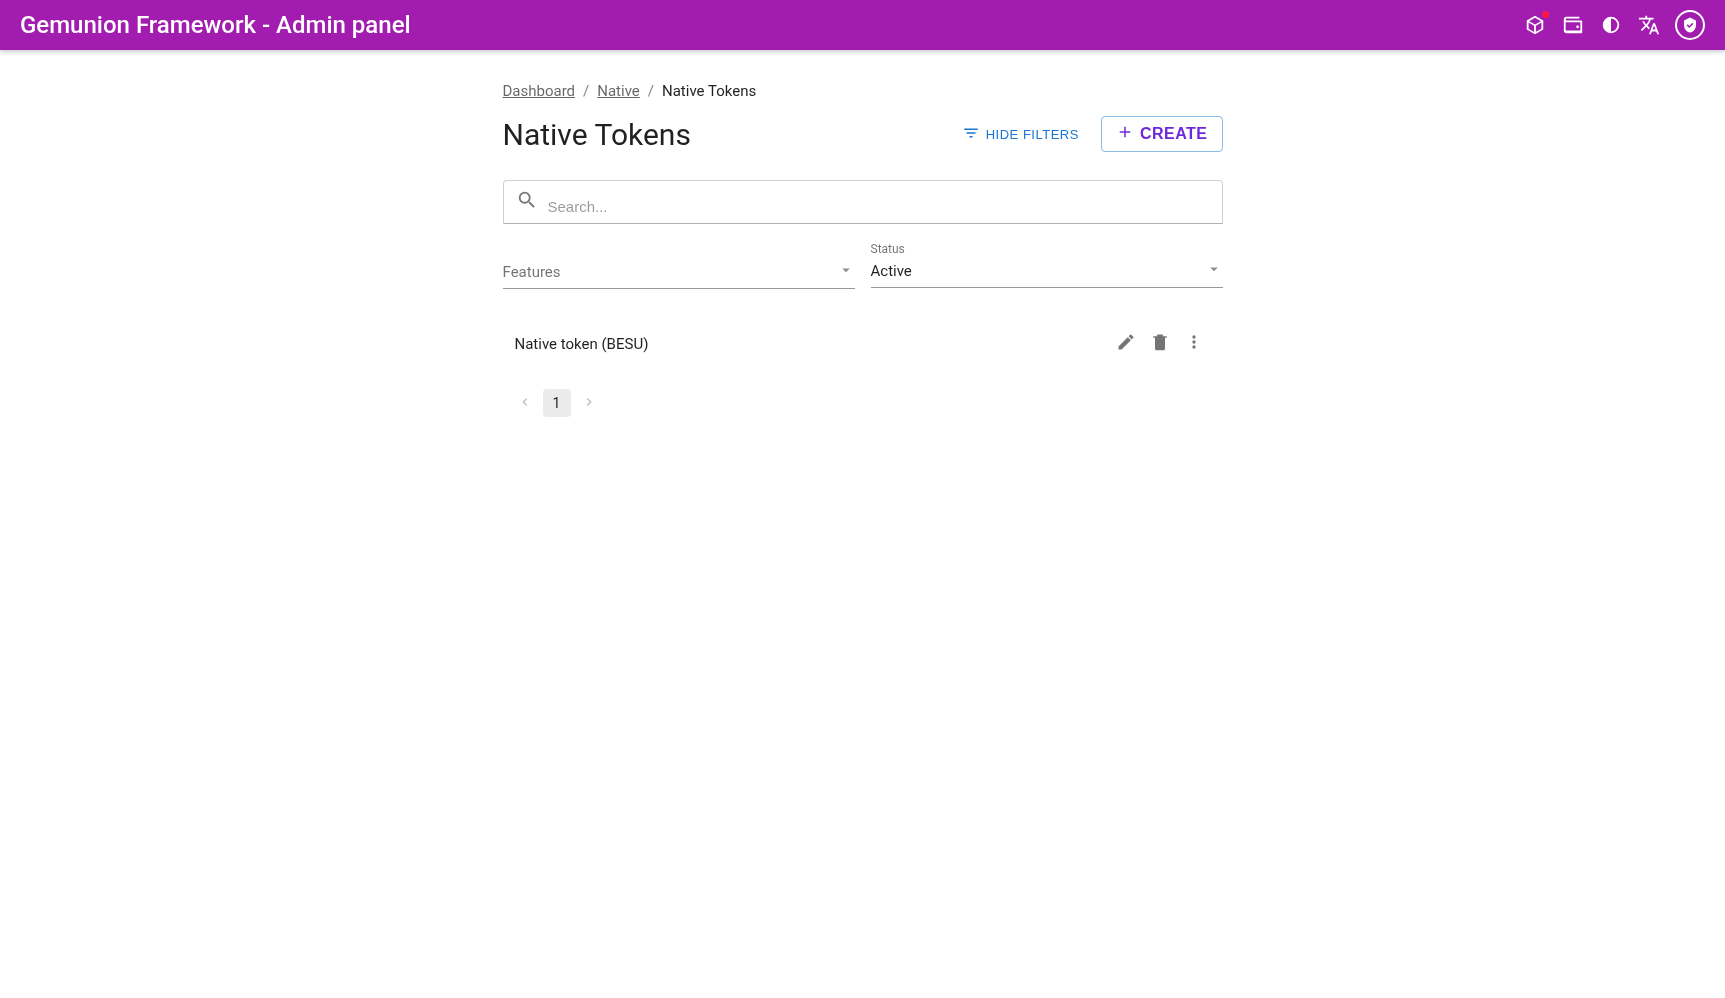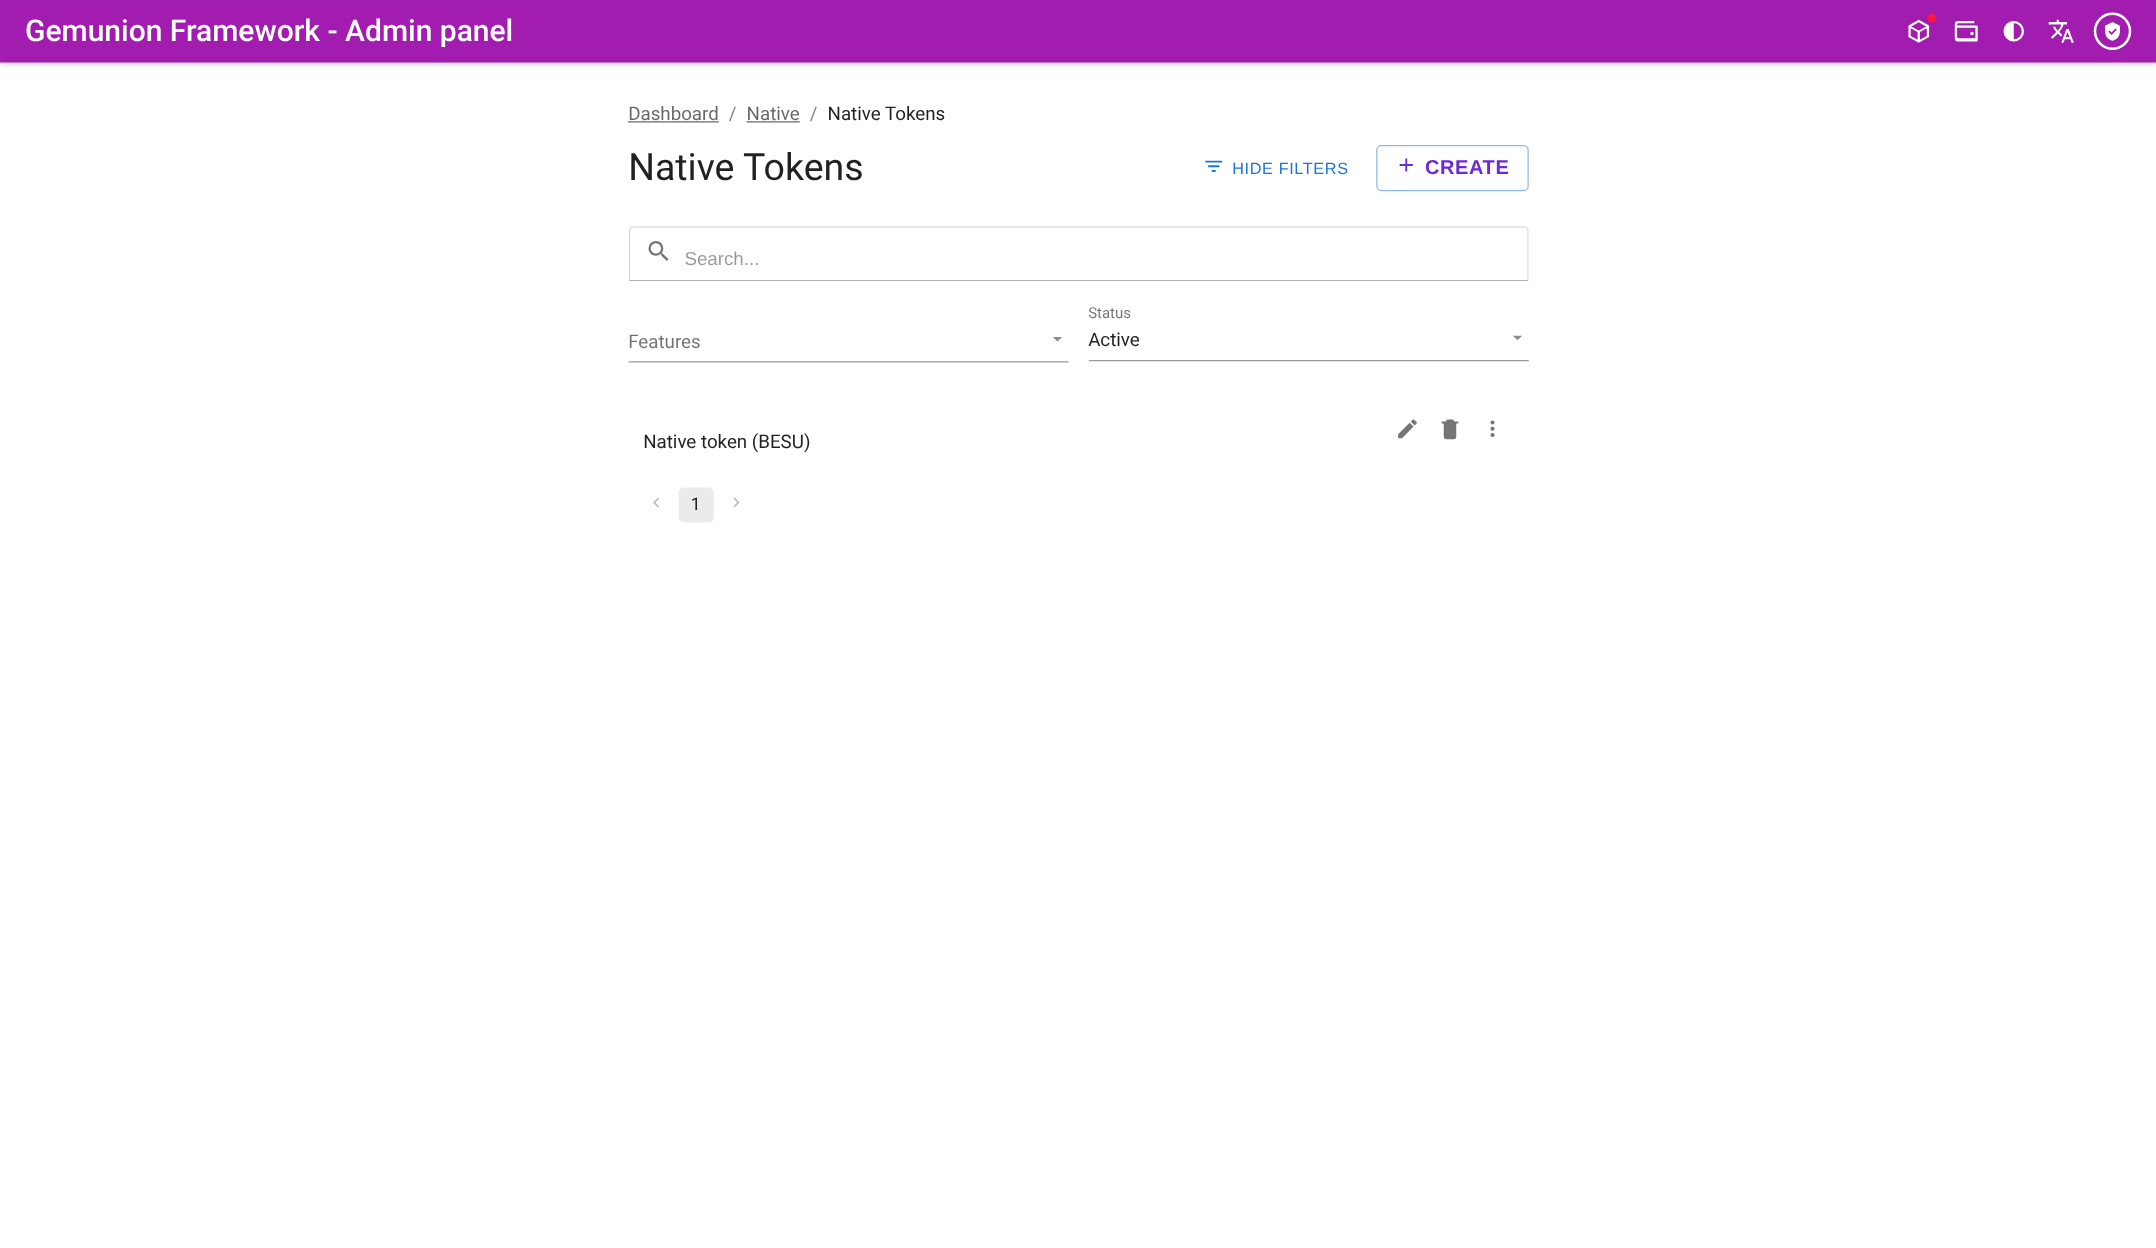--- a/index.html
+++ b/index.html
@@ -170,21 +170,21 @@
     padding: 2px 0 5px 0;
     font-size: 15px;
     cursor: pointer;
   }
   .select-value.placeholder { color: rgba(0,0,0,0.55); }
   .select-value svg { width: 18px; height: 18px; fill: rgba(0,0,0,0.45); }
   .select-field.noLabel { padding-top: 17px; }
 
   .list-item {
     display: flex;
-    align-items: flex-end;
+    align-items: center;
     padding: 14px 12px;
     font-size: 15px;
   }
   .list-item .name { flex: 1; }
   .list-item .action-icon {
     width: 34px;
     height: 34px;
     display: flex;
     align-items: center;
     justify-content: center;

